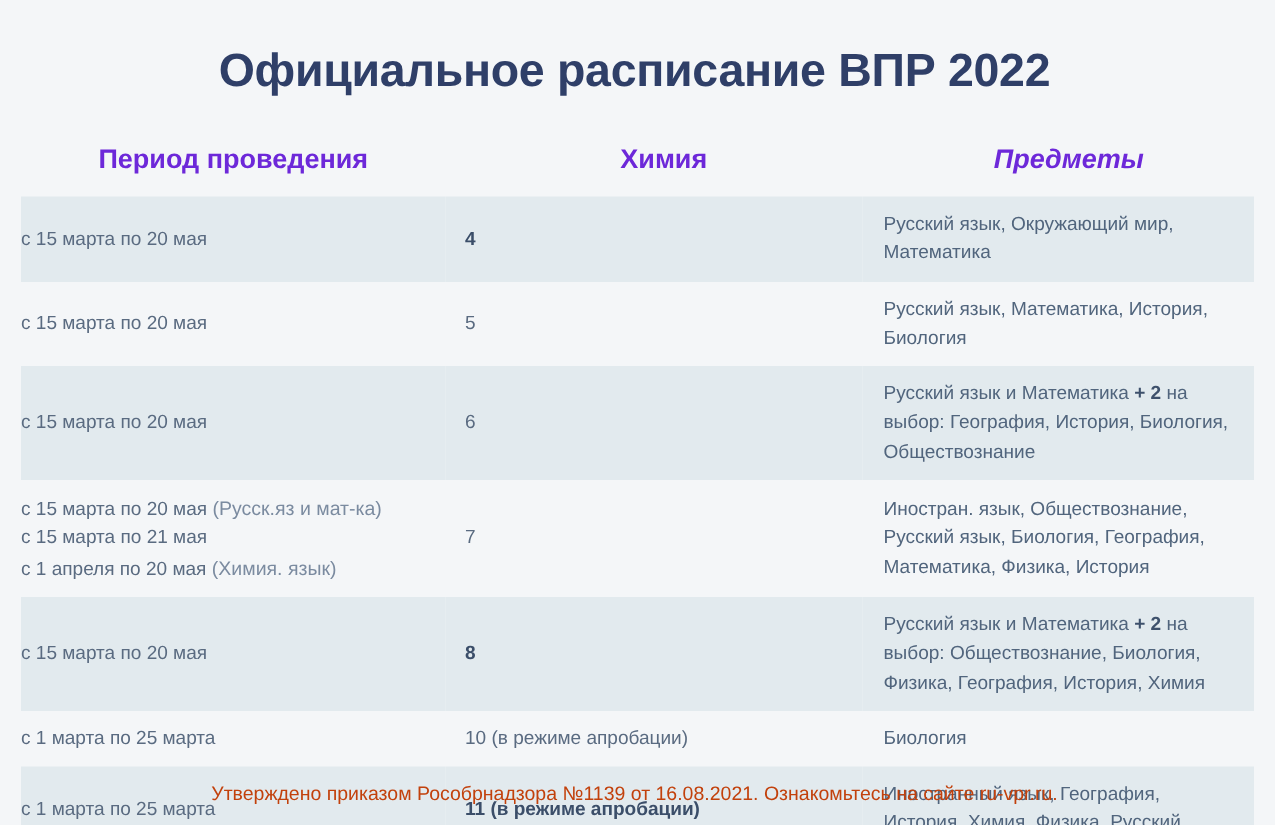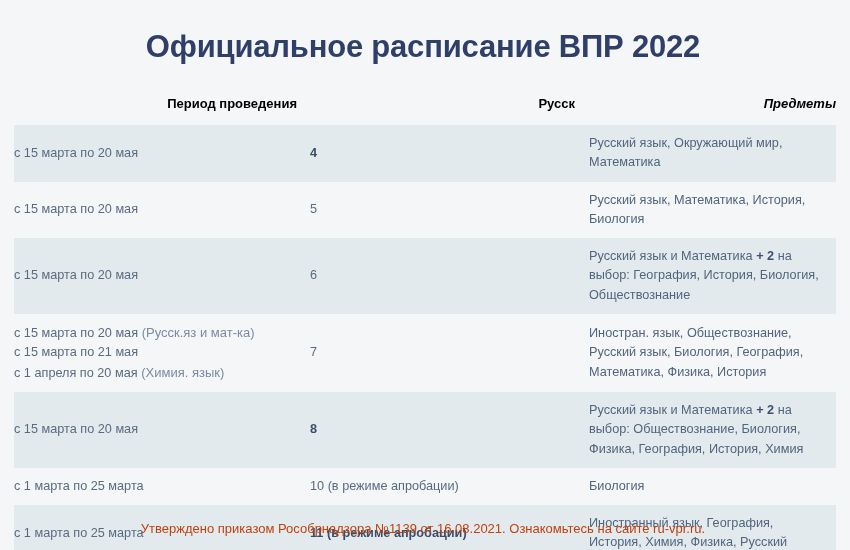--- a/index.html
+++ b/index.html
@@ -43,24 +43,24 @@
     top: 96px;
     width: 822px;
     border-collapse: collapse;
     table-layout: fixed;
   }
   .schedule col.c-period { width: 283px; }
   .schedule col.c-grade  { width: 278px; }
   .schedule col.c-subj   { width: 261px; }
 
   .schedule thead th {
-    text-align: right;
-    font-size: 13px;
+    text-align: center;
+    font-size: 18px;
     font-weight: bold;
-    color: #000000;
+    color: #6d28d9;
     padding: 0 0 14px 0;
     vertical-align: bottom;
     background: transparent;
   }
   .schedule thead th.h-period { padding-left: 0px; }
   .schedule thead th.h-grade  { padding-left: 13px; }
   .schedule thead th.h-subj   { padding-left: 14px; font-style: italic; }
 
   .schedule tbody td {
     font-size: 12.7px;
@@ -115,21 +115,21 @@
 
   <table class="schedule">
     <colgroup>
       <col class="c-period">
       <col class="c-grade">
       <col class="c-subj">
     </colgroup>
     <thead>
       <tr>
         <th class="h-period">Период проведения</th>
-        <th class="h-grade">Русск</th>
+        <th class="h-grade">Химия</th>
         <th class="h-subj">Предметы</th>
       </tr>
     </thead>
     <tbody id="schedule-body">
         <tr class="stripe">
           <td class="td-period">
             <span class="period-lines">
               <span>с 15 марта по 20 мая</span>
             </span>
           </td>

